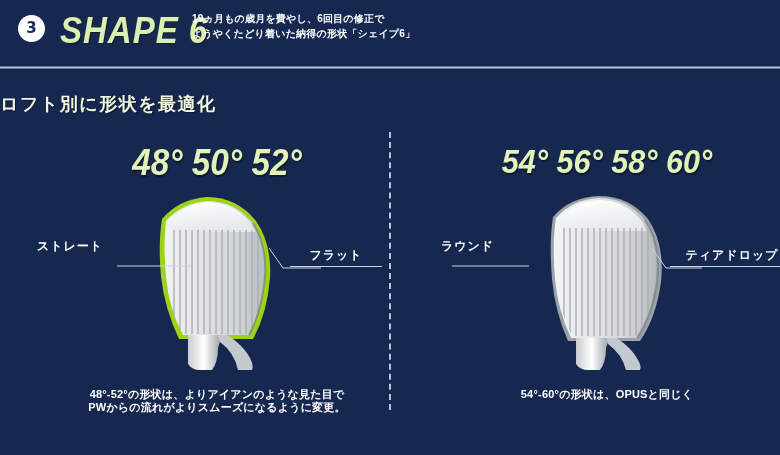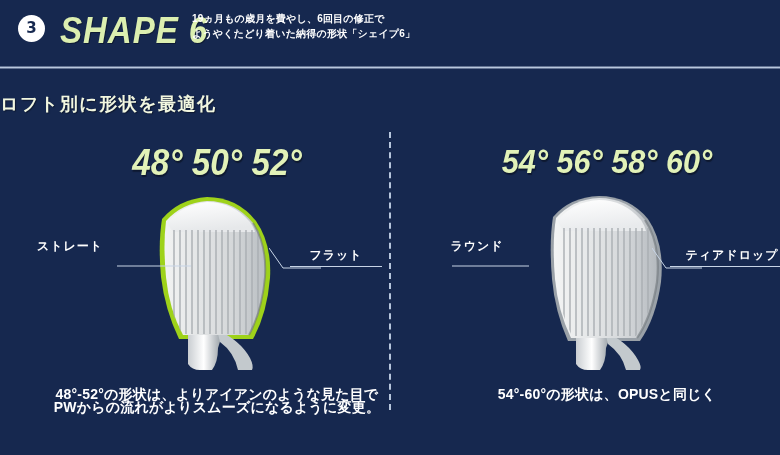--- a/index.html
+++ b/index.html
@@ -77,21 +77,21 @@
     position:absolute; color:#ffffff; font-size:12px; font-weight:bold;
     letter-spacing:1px; white-space:nowrap;
   }
   .callout .txt { display:block; padding:0 4px 2px 4px; }
   .callout .rule { display:block; height:1px; background:#c7d4e6; }
 
   .lead { position:absolute; }
 
   .caption {
     position:absolute; top:258px; width:100%; text-align:center;
-    font-size:14px; line-height:13px; color:#ffffff; font-weight:bold;
+    font-size:11px; line-height:13px; color:#ffffff; font-weight:bold;
     letter-spacing:0.2px;
   }
 </style>
 </head>
 <body>
 
 <div id="stage">
 
   <div id="header">
     <div id="badge">3</div>
@@ -245,21 +245,21 @@
       </svg>
     </div>
 
     <svg class="lead" style="left:40px; top:125px;" width="78" height="12">
       <line x1="0" y1="11" x2="77" y2="11" stroke="#c7d4e6" stroke-width="1"></line>
     </svg>
     <svg class="lead" style="left:240px; top:118px;" width="50" height="24">
       <polyline points="0,0 14,20 50,20" fill="none" stroke="#c7d4e6" stroke-width="1"></polyline>
     </svg>
 
-    <div class="callout" style="left:25px; top:108px; width:80px; text-align:center;">
+    <div class="callout" style="left:25px; top:108px; width:80px; text-align:left;">
       <span class="txt">ラウンド</span>
     </div>
 
     <div class="callout" style="left:258px; top:117px; width:124px; text-align:center;">
       <span class="txt">ティアドロップ</span>
       <span class="rule"></span>
     </div>
 
     <div class="caption">
       <div>54°-60°の形状は、OPUSと同じく</div>

